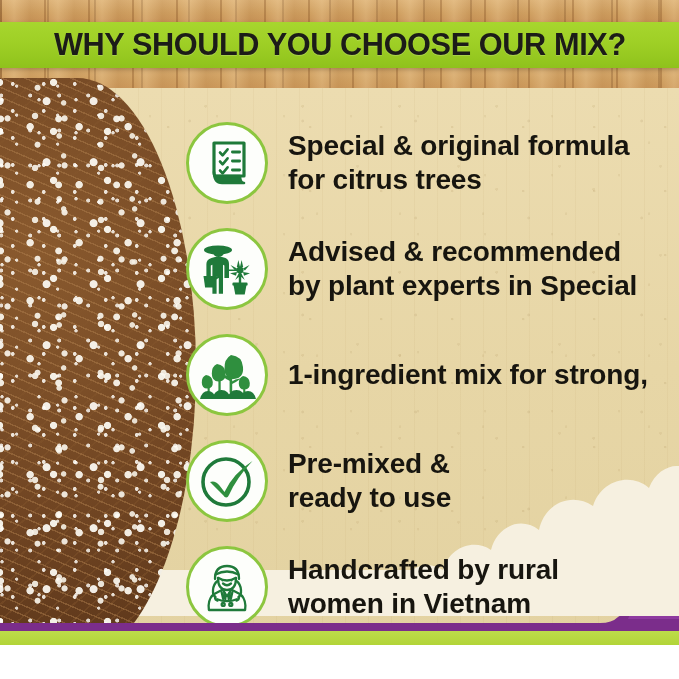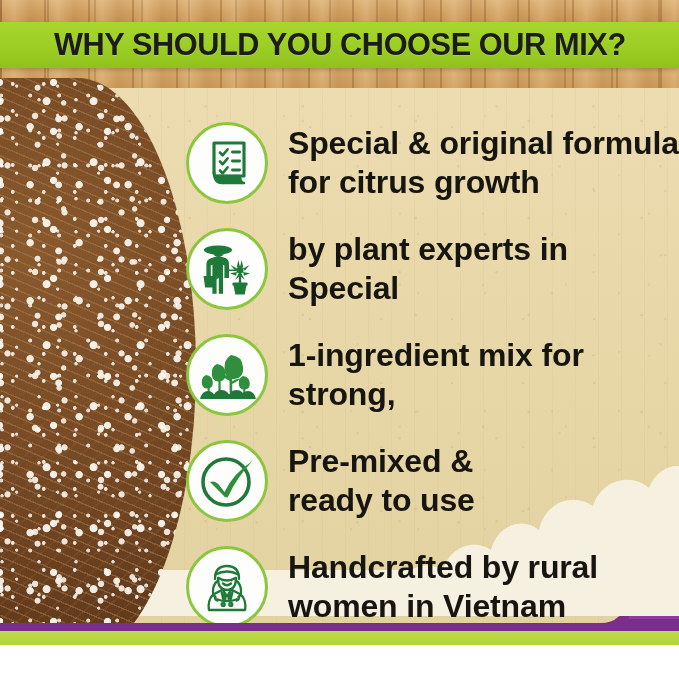--- a/index.html
+++ b/index.html
@@ -179,21 +179,21 @@
     border: 3px solid #8cc63f;
     display: flex;
     align-items: center;
     justify-content: center;
     overflow: hidden;
   }
   .icon-badge svg { display: block; }
 
   .feature-text {
     margin-left: 20px;
-    font-size: 32px;
+    font-size: 28px;
     line-height: 1.22;
     font-weight: bold;
     color: #17150f;
     letter-spacing: -0.15px;
   }
   .feature-text .l2 { display: block; }
 
   
   .purple-bar {
     position: absolute;
@@ -249,21 +249,21 @@
           <path d="M20 16.5 l2.6 2.8 l5-6" fill="none" stroke="#1f7a3a" stroke-width="2.6" stroke-linecap="round" stroke-linejoin="round"></path>
           <path d="M20 25.5 l2.6 2.8 l5-6" fill="none" stroke="#1f7a3a" stroke-width="2.6" stroke-linecap="round" stroke-linejoin="round"></path>
           <path d="M20 34.5 l2.6 2.8 l5-6" fill="none" stroke="#1f7a3a" stroke-width="2.6" stroke-linecap="round" stroke-linejoin="round"></path>
           <rect x="31" y="14.6" width="10" height="2.8" rx="1.3" fill="#1f7a3a"></rect>
           <rect x="31" y="23.6" width="10" height="2.8" rx="1.3" fill="#1f7a3a"></rect>
           <rect x="31" y="32.6" width="10" height="2.8" rx="1.3" fill="#1f7a3a"></rect>
         </svg>
       </div>
       <div class="feature-text">
         <span>Special &amp; original formula</span>
-        <span class="l2">for citrus growth</span>
+        <span class="l2">for citrus trees</span>
       </div>
     </div>
 
     <div class="feature">
       <div class="icon-badge">
         <svg width="58" height="56" viewBox="0 0 58 56" xmlns="http://www.w3.org/2000/svg">
           <g fill="#1f7a3a">
             <ellipse cx="20" cy="9" rx="14" ry="4.6"></ellipse>
             <circle cx="20.5" cy="10.5" r="5.6"></circle>
             <path d="M13.5 17 q7 -2.5 14 0 q3.5 1.4 3.5 6 v14 h-4.6 v-12.5 l-1.4 -0.7 v29 h-4.2 v-17 h-2.2 v17 h-4.2 v-29 l-1.6 0.8 v12.4 h-4.4 v-14 q0 -4.6 5.1 -6 z"></path>
@@ -281,20 +281,21 @@
               <path d="M39 31 l-7 1.2 l6 2.6 z"></path>
               <path d="M43.4 32.5 l3.4 6.4 l-5 -4.2 z"></path>
               <path d="M40.6 32.5 l-3.4 6.4 l5 -4.2 z"></path>
             </g>
             <path d="M35.5 44 h13 l-1.8 9.5 h-9.4 z"></path>
             <rect x="34.4" y="41.6" width="15.2" height="3" rx="1.2"></rect>
           </g>
         </svg>
       </div>
       <div class="feature-text">
+        <span>Advised &amp; recommended</span>
         <span class="l2">by plant experts in Special</span>
       </div>
     </div>
 
     <div class="feature">
       <div class="icon-badge">
         <svg width="58" height="52" viewBox="0 0 58 52" xmlns="http://www.w3.org/2000/svg">
           <g fill="#2f8f3e">
             <path d="M33 6 q11 1 12 12 q1 11 -9 12 q-9 1 -9.5 -10 q-0.5 -10 6.5 -14 z"></path>
             <path d="M19 15 q8 1 8.6 9 q0.6 8 -6.6 8.4 q-7 0.4 -7.2 -7.6 q-0.2 -7.4 5.2 -9.8 z"></path>

